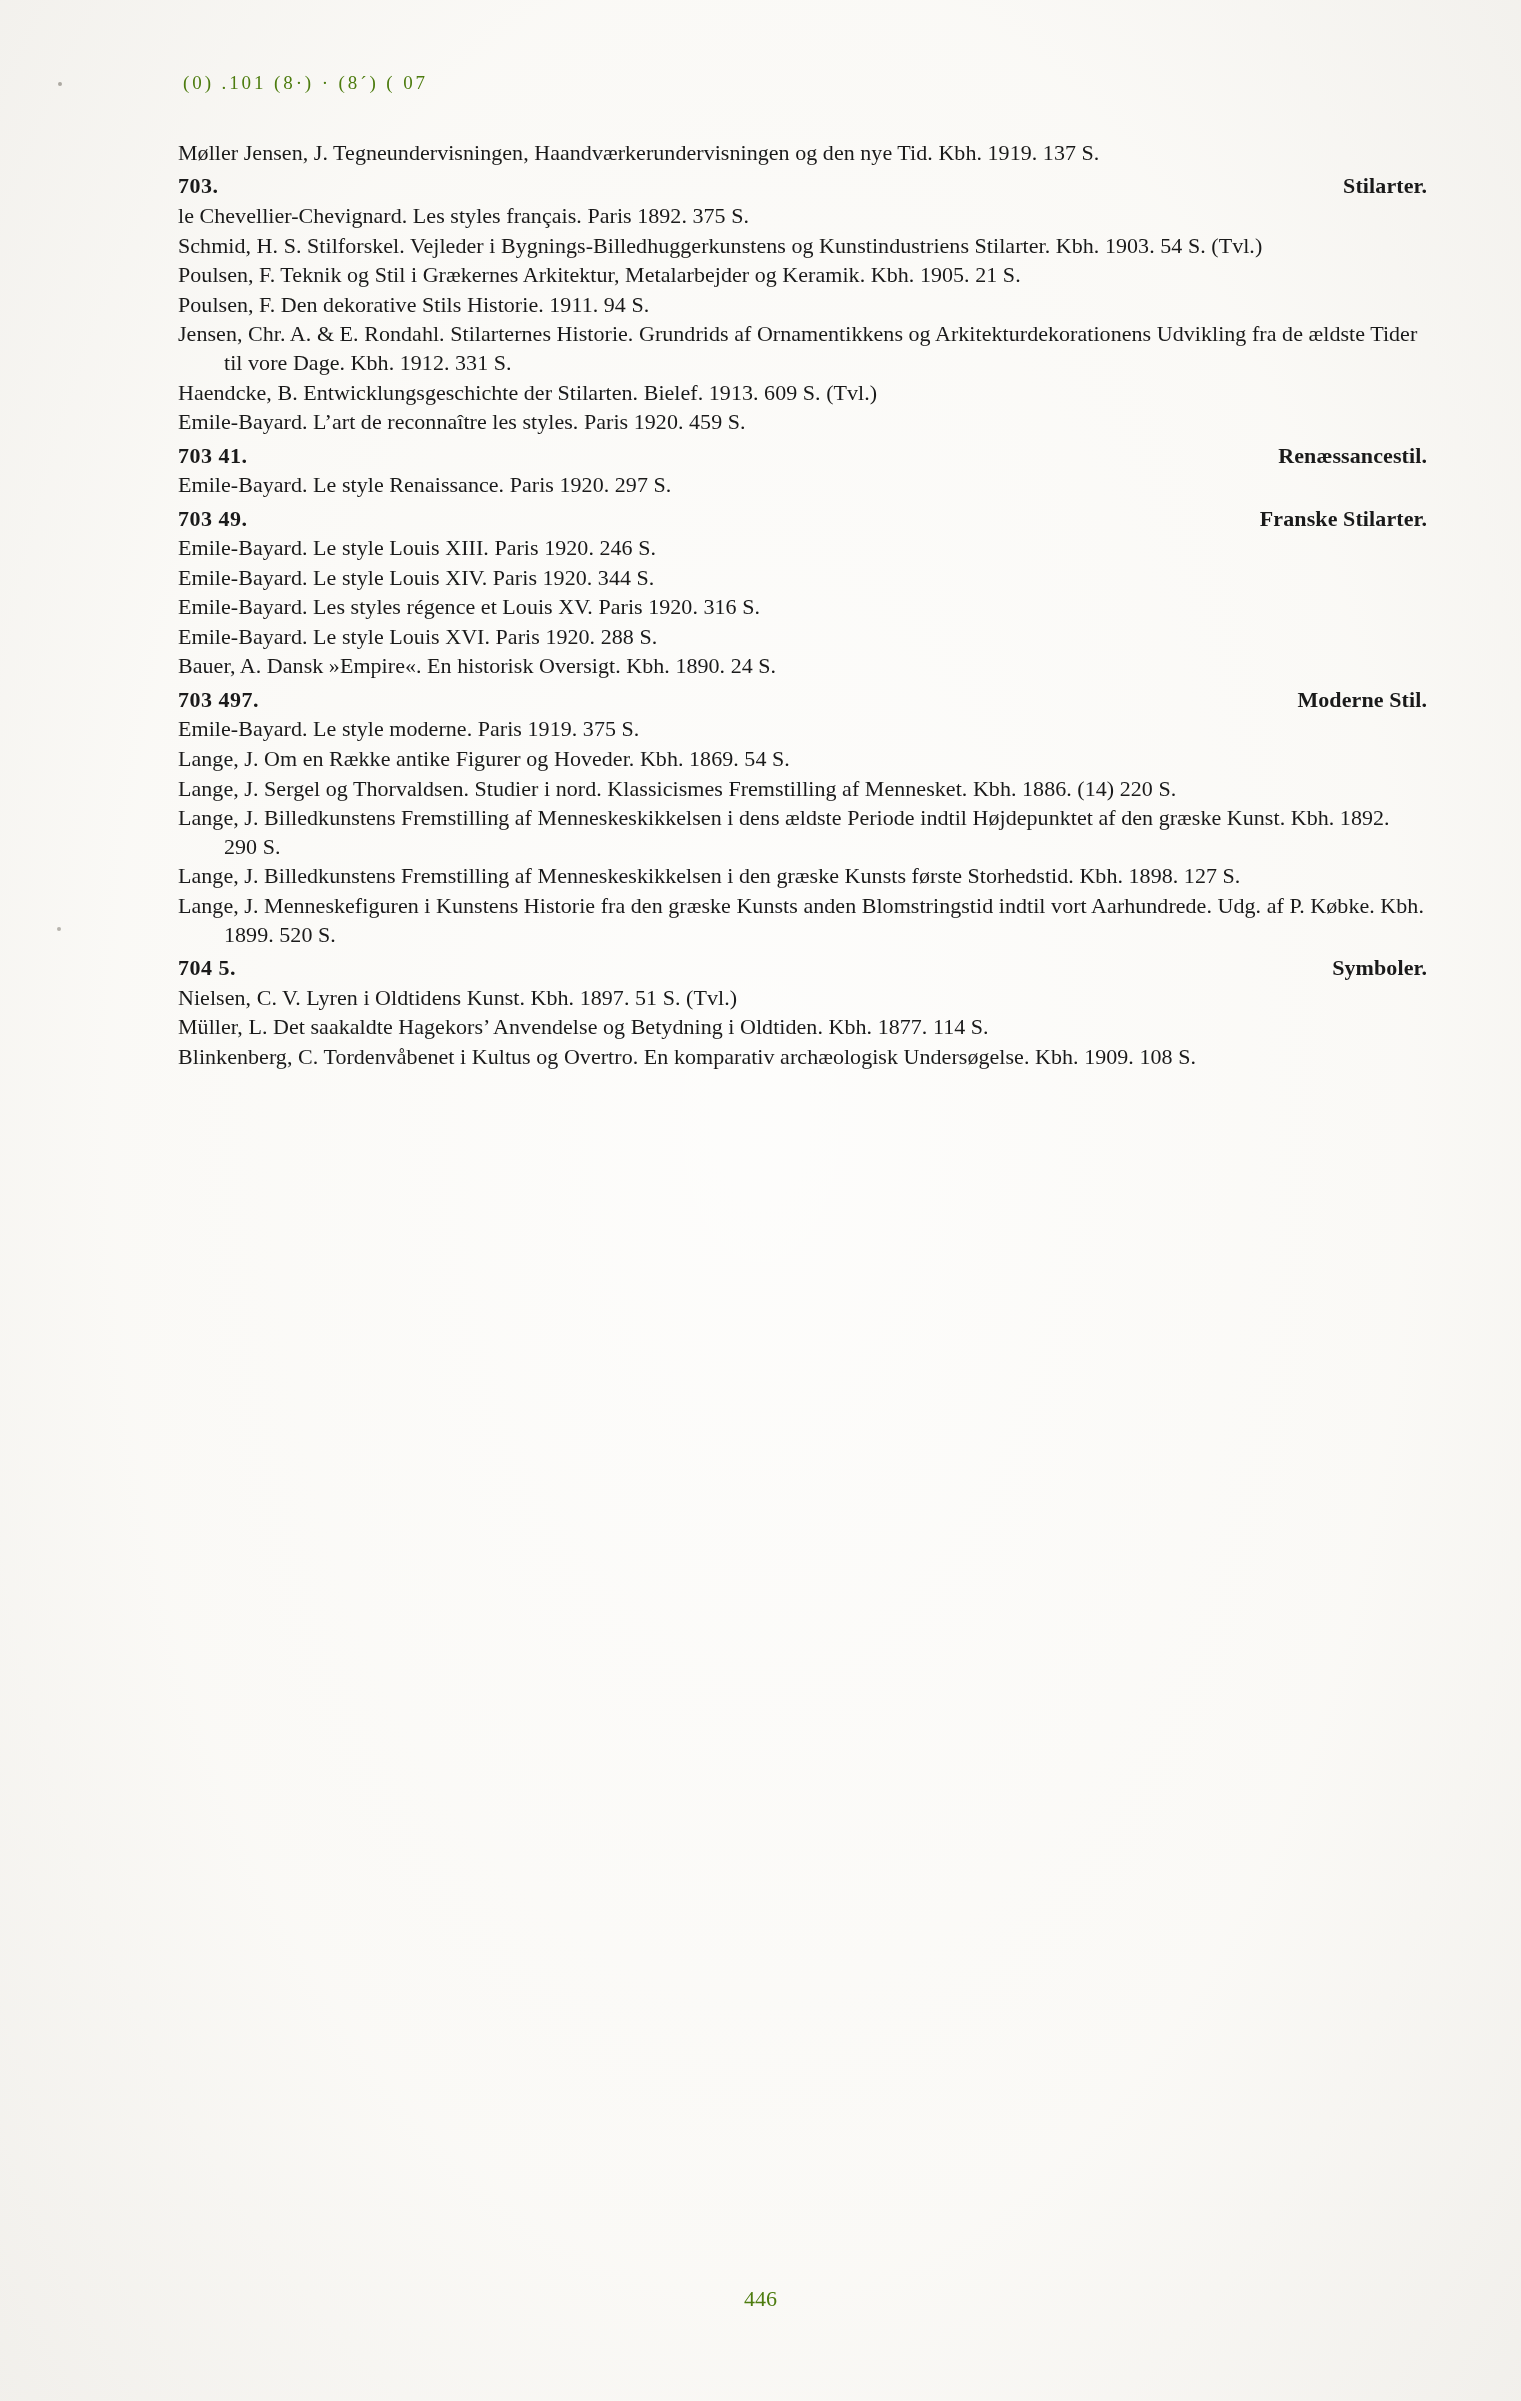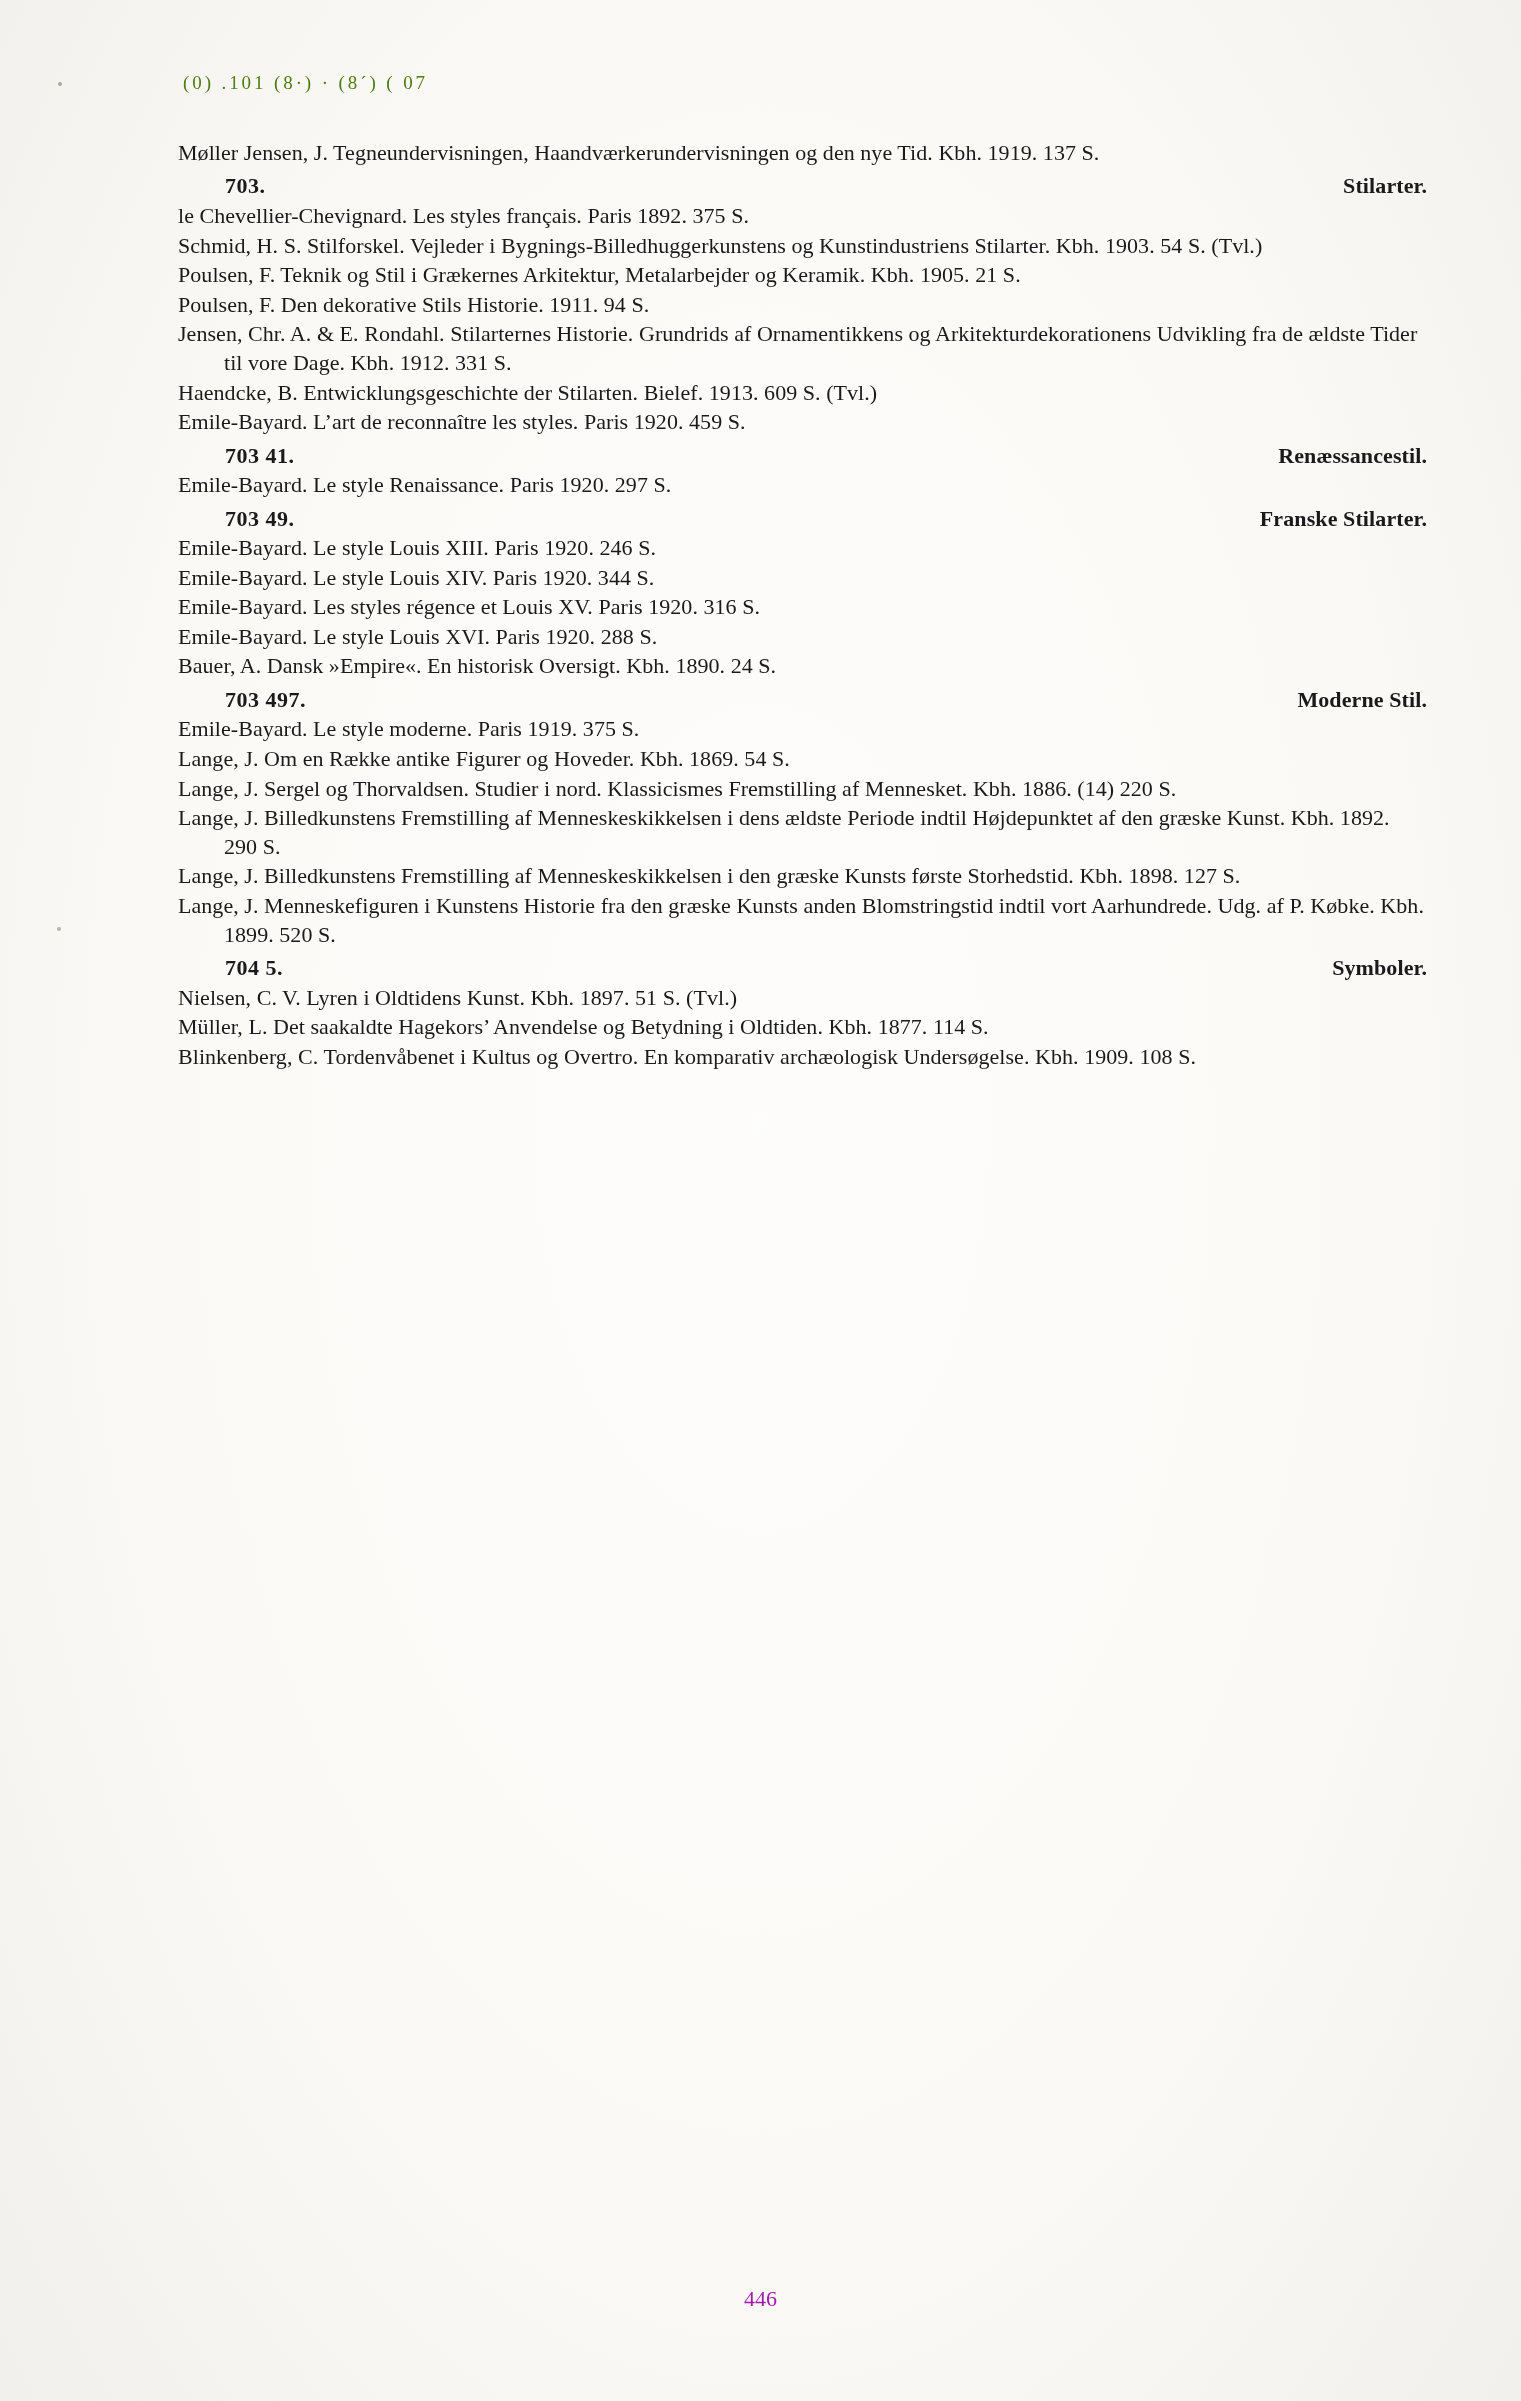--- a/index.html
+++ b/index.html
@@ -62,37 +62,36 @@
   }
   .classline {
     display: flex;
     justify-content: space-between;
     align-items: baseline;
     font-size: 22px;
     font-weight: bold;
     line-height: 1.30;
     margin-top: 4.8px;
     margin-bottom: 1px;
-    margin-left: 47px;
   }
   .classline .num {
     letter-spacing: 0.5px;
   }
   .classline .label {
     letter-spacing: 0.1px;
   }
   .pagenum {
     position: absolute;
     left: 0;
     right: 0;
     top: 2286px;
     text-align: center;
     font-size: 22px;
     font-family: "Liberation Serif", serif;
-    color: #a21caf;
+    color: #4d7c0f;
   }
   .dot {
     position: absolute;
     left: 58px;
     top: 82px;
     width: 3.8px;
     height: 3.8px;
     background: #9a968f;
     border-radius: 50%;
     opacity: .8;

